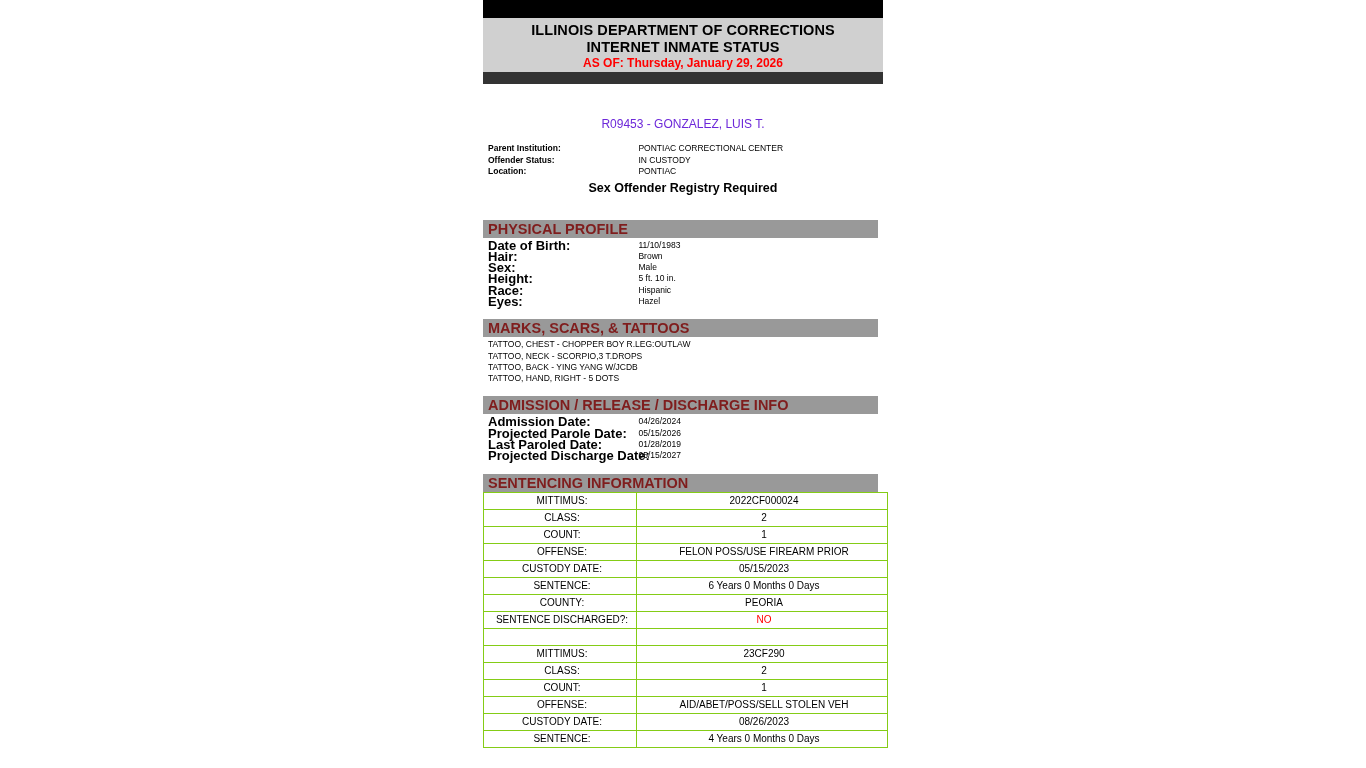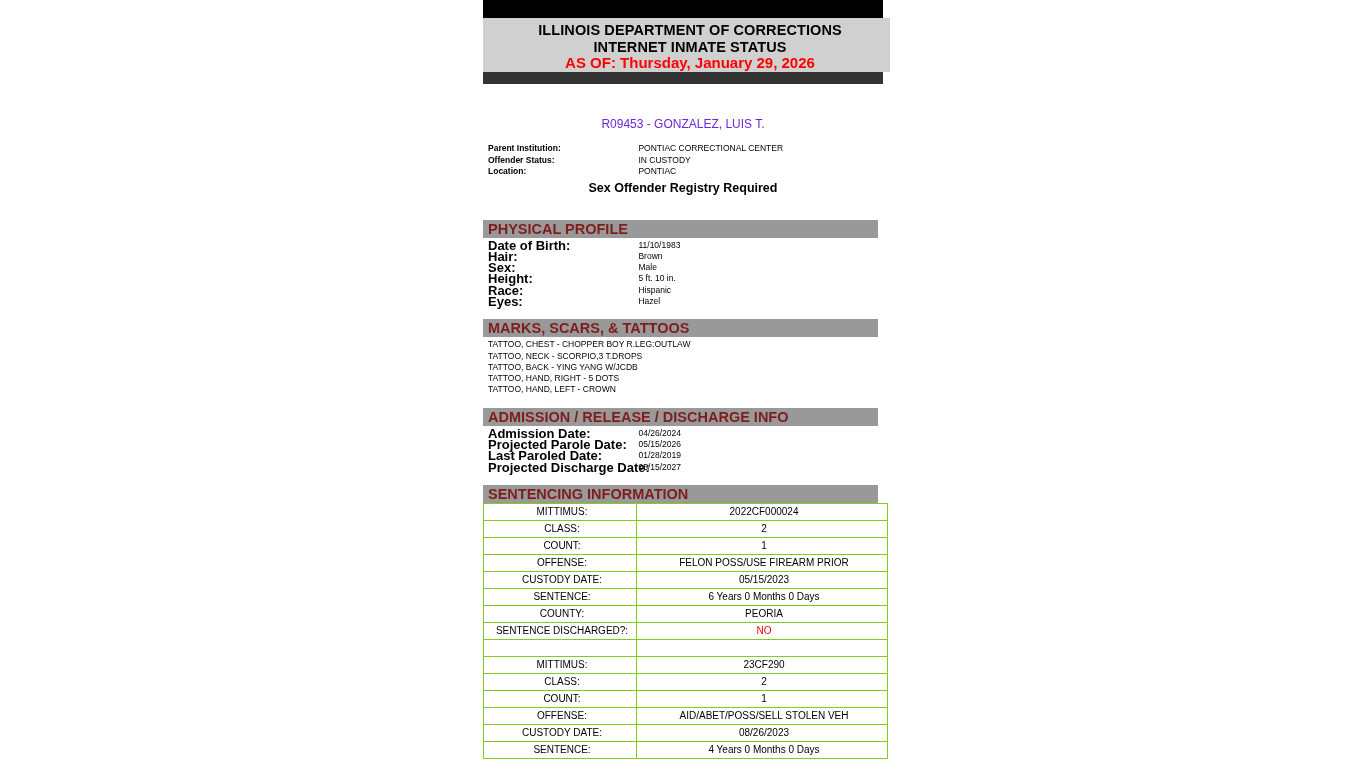--- a/index.html
+++ b/index.html
@@ -25,33 +25,33 @@
 
   
   .masthead-topbar {
     background: #000000;
     height: 18px;
     width: 400px;
   }
   .masthead-body {
     background: #d0d0d0;
     width: 400px;
-    padding: 4px 0 3px 7px;
+    padding: 4px 0 3px 0;
     text-align: center;
   }
   .masthead-title {
     font-size: 14.5px;
     font-weight: bold;
     line-height: 17px;
     letter-spacing: 0.1px;
     color: #000000;
     white-space: nowrap;
   }
   .masthead-asof {
-    font-size: 15px;
+    font-size: 12px;
     font-weight: bold;
     color: #ff0000;
     line-height: 12px;
     margin-top: 1px;
   }
   .masthead-bottombar {
     background: #333333;
     height: 12px;
     width: 400px;
   }
@@ -241,21 +241,20 @@
 
   <div class="spacer-xs"></div>
 
   <div class="section">
     <div class="section-bar">MARKS, SCARS, &amp; TATTOOS</div>
     <div class="plain-list">
       <div class="plain-row">TATTOO, CHEST - CHOPPER BOY R.LEG:OUTLAW</div>
       <div class="plain-row">TATTOO, NECK - SCORPIO,3 T.DROPS</div>
       <div class="plain-row">TATTOO, BACK - YING YANG W/JCDB</div>
       <div class="plain-row">TATTOO, HAND, RIGHT - 5 DOTS</div>
-      <div class="plain-row">TATTOO, HAND, LEFT - CROWN</div>
     </div>
   </div>
 
   <div class="spacer-xs"></div>
 
   <div class="section">
     <div class="section-bar">ADMISSION / RELEASE / DISCHARGE INFO</div>
     <div class="kv-list">
       <div class="kv-row">
         <span class="kv-label">Admission Date:</span>

